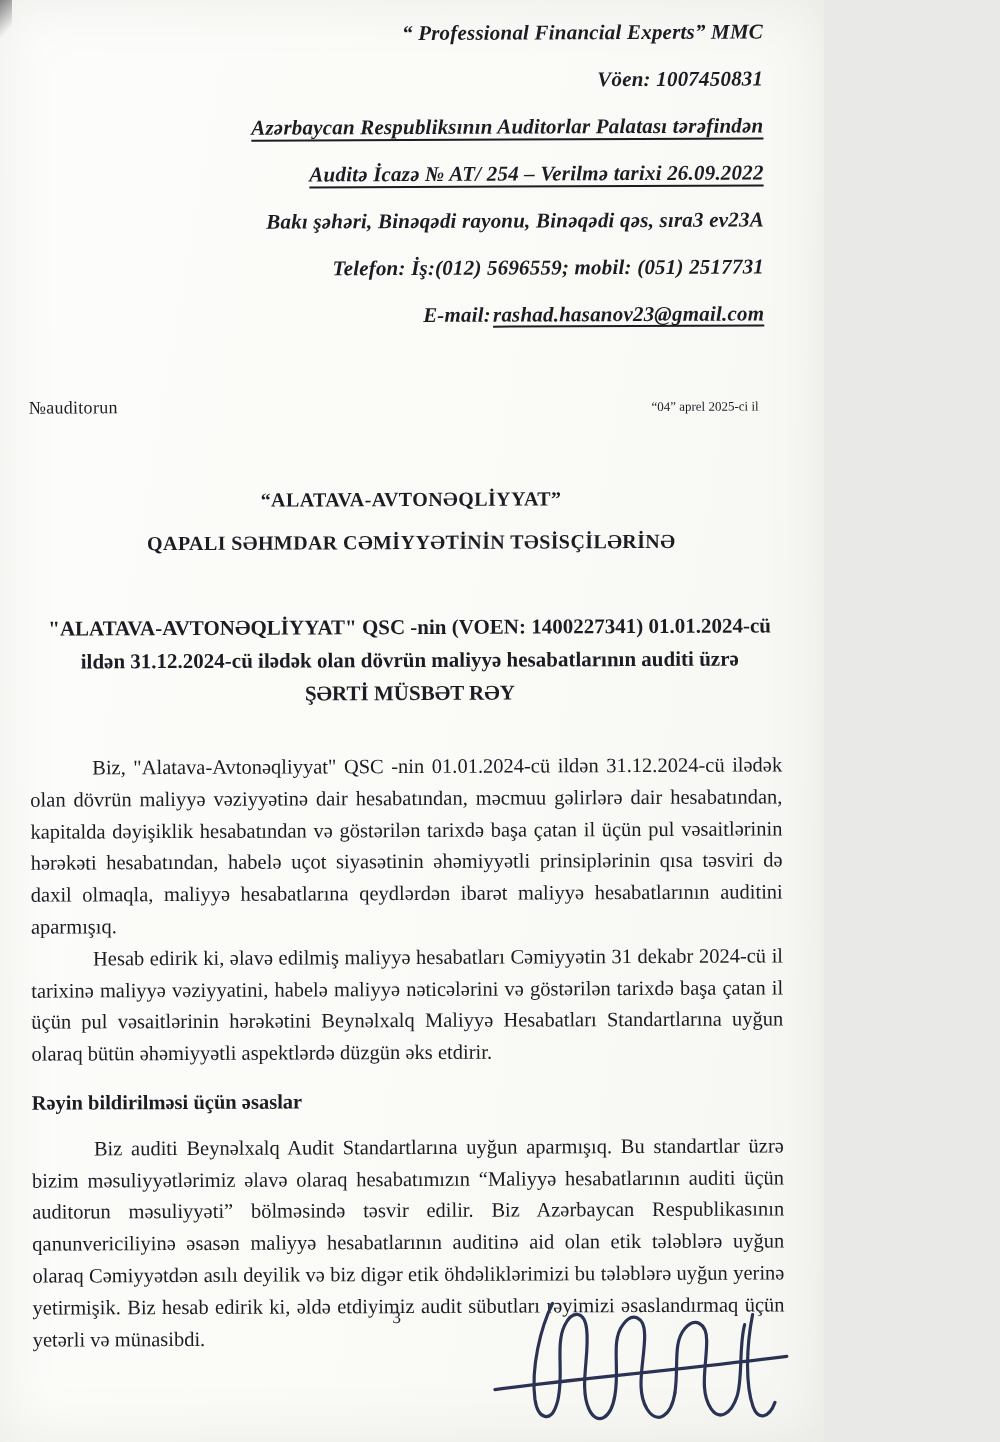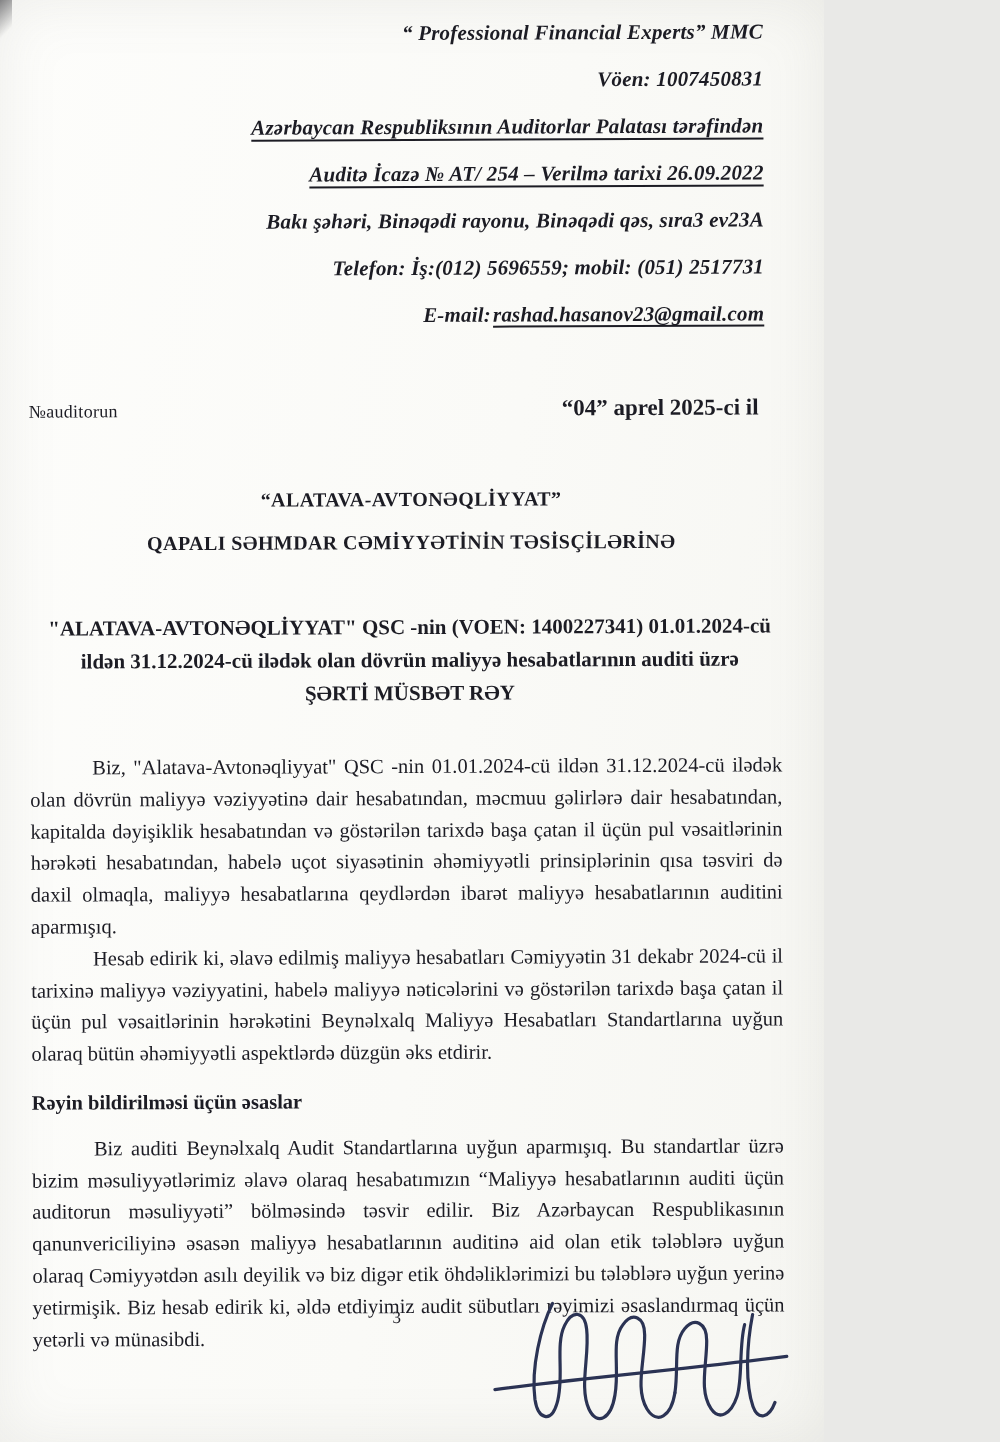--- a/index.html
+++ b/index.html
@@ -47,21 +47,21 @@
     text-underline-offset:4px;
     margin-left:2px;
   }
 
   
   .refrow {
     position:absolute; top:396px; left:30px; right:64px;
     display:flex; justify-content:space-between; align-items:baseline;
   }
   .docnum { font-size:18px; letter-spacing:.3px; }
-  .docdate { font-size:23px; font-weight:bold; }
+  .docdate { font-size:13px; font-weight:normal; }
 
   
   .addressee {
     position:absolute; top:484px; left:0; right:0;
     text-align:center; font-weight:bold; font-size:20px;
     letter-spacing:.4px;
   }
   .addressee .a-line { line-height:30px; }
   .addressee .a-line + .a-line { margin-top:13px; }
 

